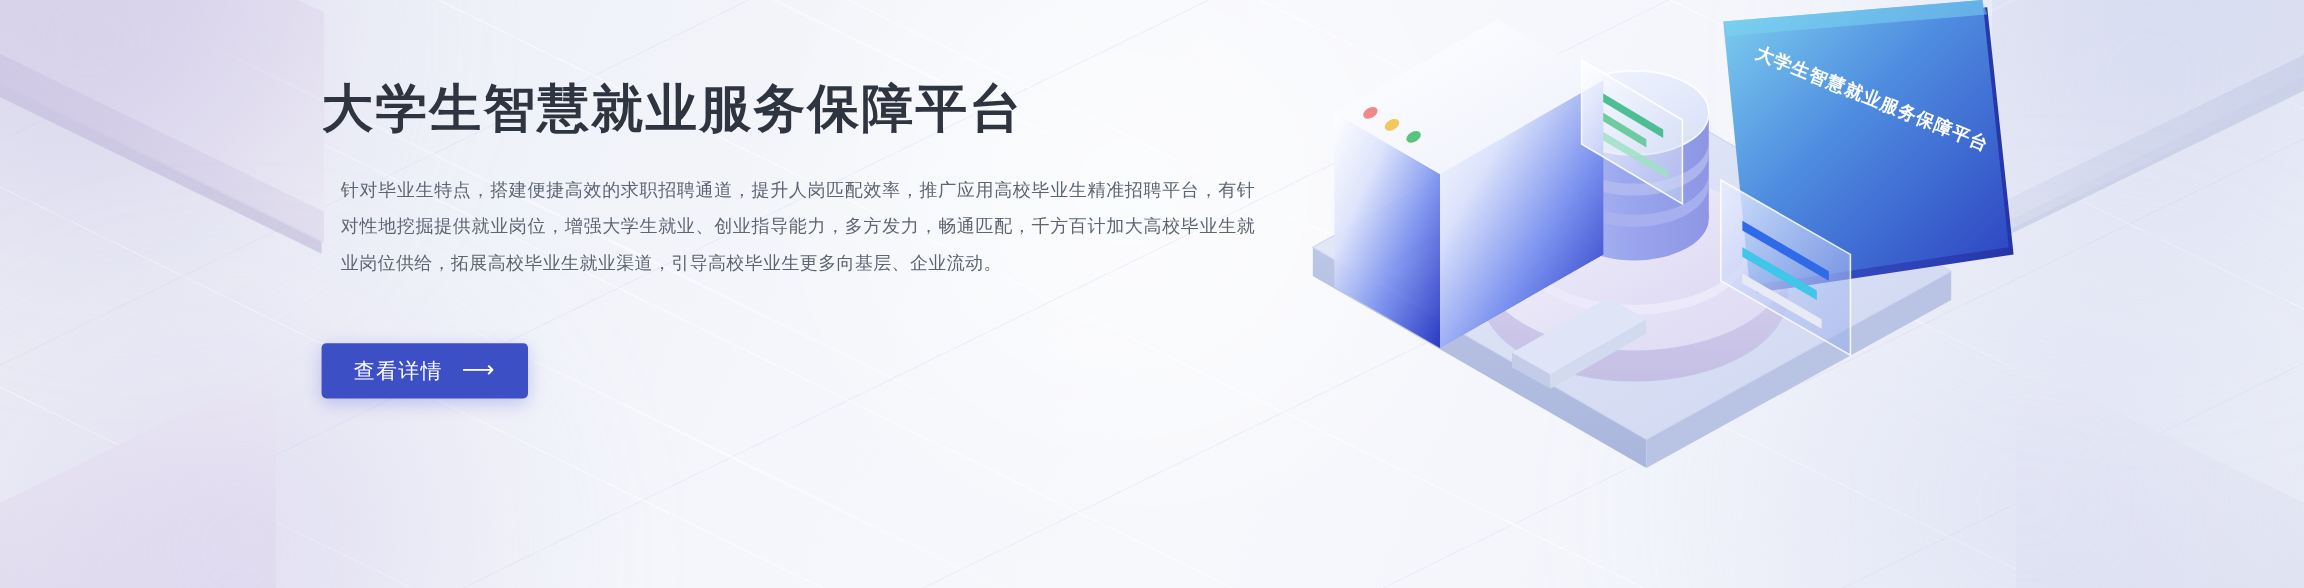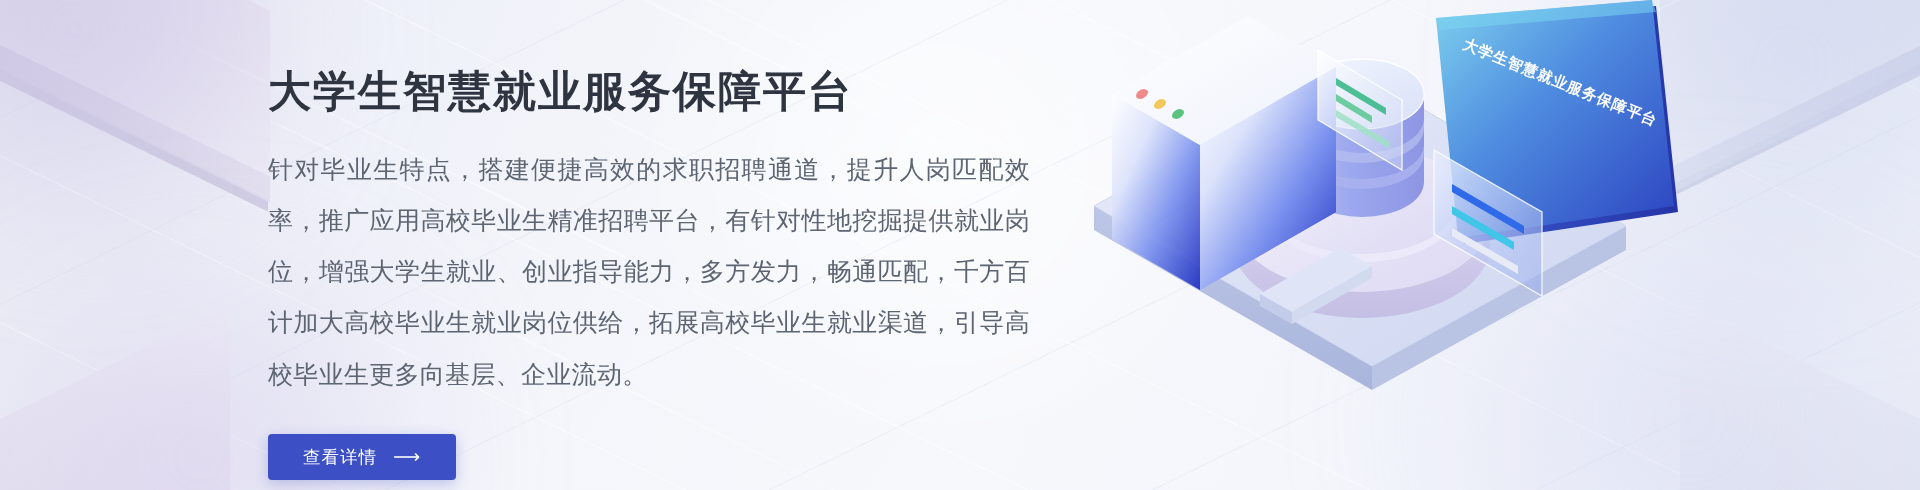--- a/index.html
+++ b/index.html
@@ -61,26 +61,26 @@
   .streak.s3{left:300px;top:380px;width:620px;transform:rotate(26deg);}
   .streak.s4{left:980px;top:120px;width:900px;transform:rotate(-26deg);opacity:.45;}
 
   
   .content{position:absolute;left:268px;top:66px;width:800px;z-index:6;}
   .title{
     font-size:43px;font-weight:700;color:#2f3540;letter-spacing:2px;
     line-height:1.2;margin:0 0 26px 0;white-space:nowrap;
   }
   .desc{
-    font-size:25px;color:#5d6572;line-height:2.05;margin:0;
+    font-size:15px;color:#5d6572;line-height:2.05;margin:16px;
     width:762px;text-align:justify;letter-spacing:.3px;
   }
   .cta{
     margin-top:34px;display:inline-flex;align-items:center;justify-content:center;
-    gap:16px;width:188px;height:46px;border-radius:4px;
+    gap:16px;width:172px;height:46px;border-radius:4px;
     background:#3c4fc4;color:#fff;font-size:17.5px;letter-spacing:1px;
     border:none;cursor:pointer;box-shadow:0 4px 14px rgba(60,79,196,.28);
   }
   .cta .arrow{font-size:19px;line-height:1;}
 
   
   .illo{position:absolute;left:1090px;top:-6px;width:600px;height:370px;z-index:5;}
   .illo svg{display:block;width:600px;height:370px;overflow:visible;}
   .iso-label{
     font-family:"Liberation Sans",sans-serif;font-weight:700;

